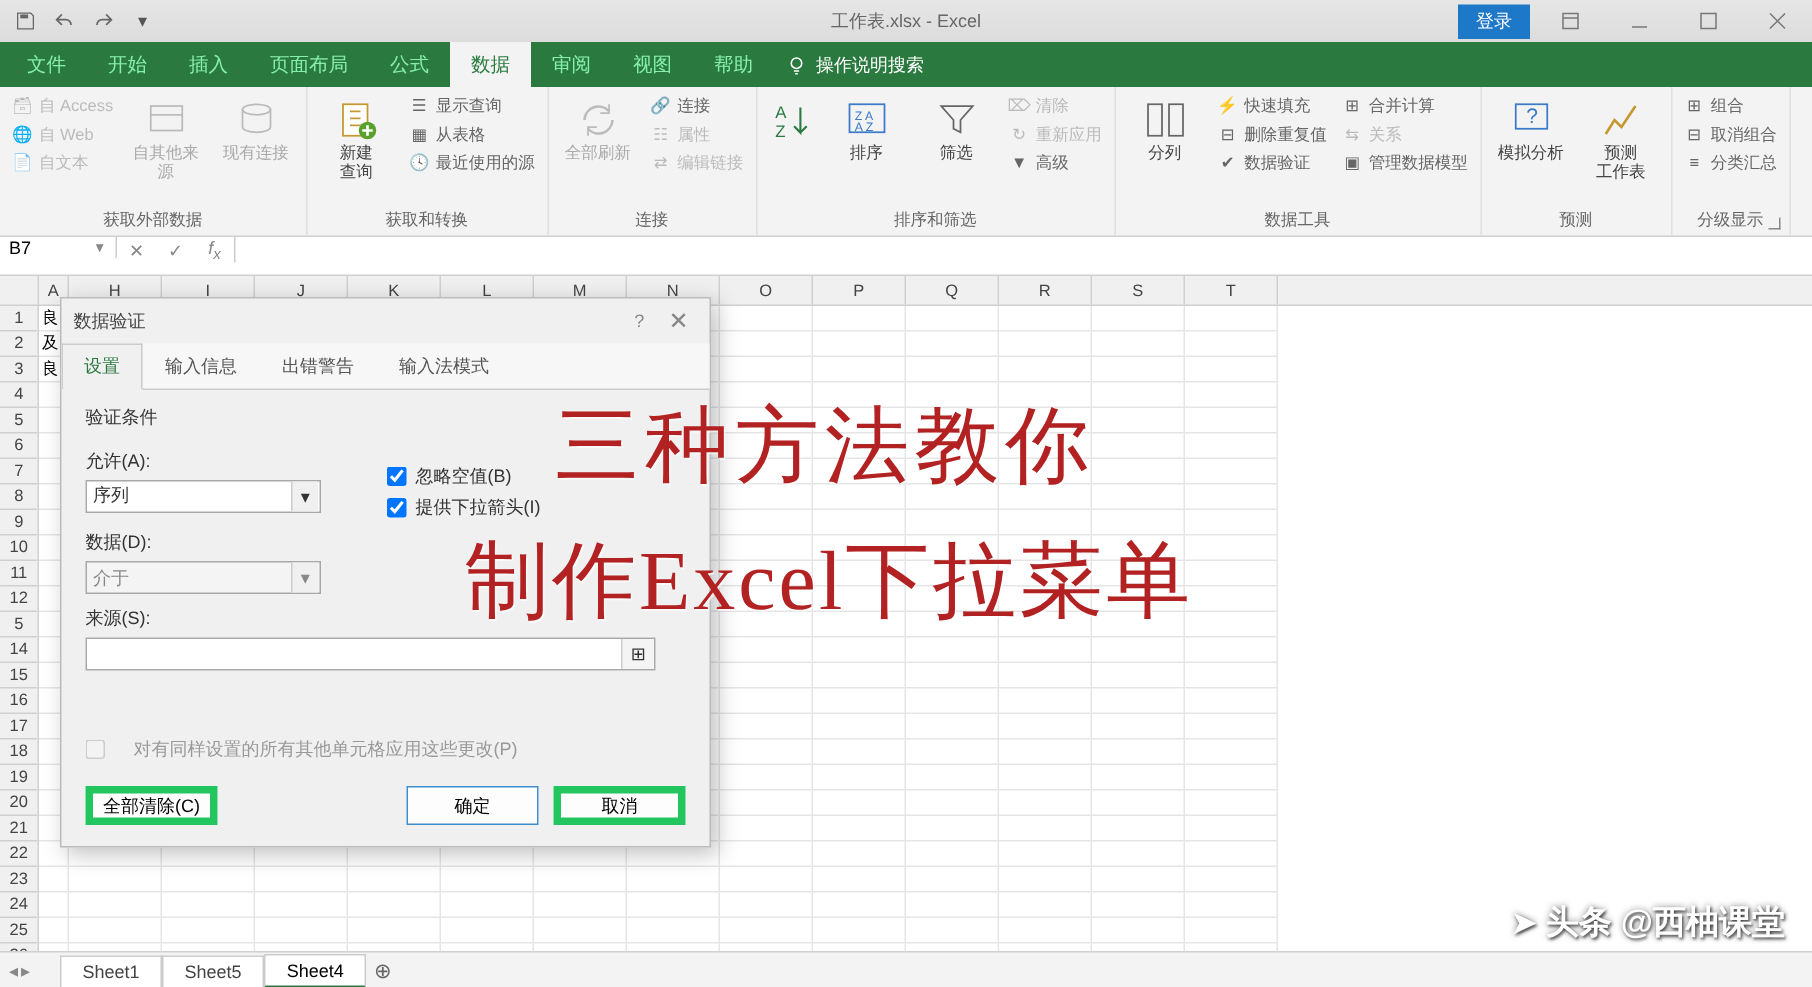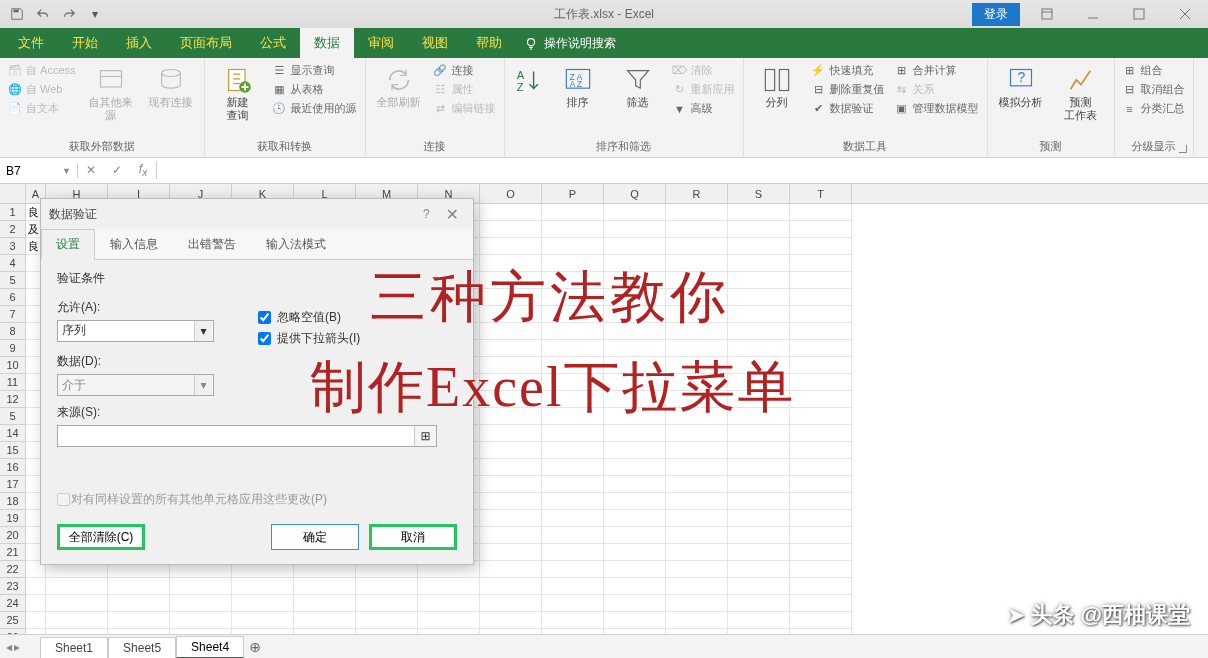--- a/index.html
+++ b/index.html
@@ -11,21 +11,21 @@
 .qat-btn { width: 22px; height: 22px; display: flex; align-items: center; justify-content: center; color: #555; cursor: pointer; }
 .qat-btn svg { width: 14px; height: 14px; fill: #666; }
 .titlebar-center { position: absolute; left: 50%; transform: translateX(-50%); color: #666; font-size: 12px; }
 .titlebar-right { margin-left: auto; display: flex; align-items: center; }
 .login-btn { background: #1e78c8; color: #fff; padding: 3px 12px; font-size: 12px; margin-right: 4px; }
 .winbtn { width: 46px; height: 28px; display: flex; align-items: center; justify-content: center; color: #666; }
 .winbtn svg { width: 12px; height: 12px; stroke: #777; fill: none; stroke-width: 1; }
 
 
 .ribbon-tabs { height: 30px; background: #2a7a3f; display: flex; align-items: stretch; padding-left: 4px; }
-.ribbon-tab { color: #fde047; padding: 0 14px; display: flex; align-items: center; font-size: 13px; cursor: pointer; }
+.ribbon-tab { color: #86efac; padding: 0 14px; display: flex; align-items: center; font-size: 13px; cursor: pointer; }
 .ribbon-tab.active { background: #f3f3f3; color: #2a7a3f; }
 .tell-me { display: flex; align-items: center; color: #fff; margin-left: 8px; gap: 6px; font-size: 12px; }
 .bulb { width: 14px; height: 14px; fill: none; stroke: #fff; stroke-width: 1.2; }
 
 
 .ribbon { height: 100px; background: #f3f3f3; border-bottom: 1px solid #d0d0d0; display: flex; }
 .rgroup { border-right: 1px solid #e0e0e0; display: flex; flex-direction: column; padding: 2px 6px 0; }
 .rgroup-body { flex: 1; display: flex; align-items: flex-start; gap: 6px; padding-top: 2px; }
 .rgroup-label { text-align: center; color: #666; font-size: 11px; padding: 2px 0 3px; position: relative; }
 .rgroup-label .launcher { position: absolute; right: -2px; bottom: 2px; width: 10px; height: 10px; }
@@ -33,21 +33,21 @@
 .big-btn { display: flex; flex-direction: column; align-items: center; justify-content: flex-start; width: 54px; padding-top: 4px; color: #444; cursor: pointer; }
 .big-btn.disabled { color: #aaa; }
 .big-btn .icon { width: 28px; height: 28px; display: flex; align-items: center; justify-content: center; }
 .big-btn .lbl { font-size: 11px; line-height: 13px; text-align: center; margin-top: 2px; }
 .stack { display: flex; flex-direction: column; gap: 2px; }
 .small-item { display: flex; align-items: center; gap: 4px; color: #666; font-size: 11px; padding: 1px 2px; cursor: pointer; }
 .small-item.disabled { color: #bbb; }
 .small-icon { width: 14px; height: 14px; display: inline-flex; align-items: center; justify-content: center; }
 
 
-.fxbar { height: 26px; display: flex; align-items: center; border-bottom: 1px solid #d0d0d0; background: #fff; }
+.fxbar { height: 26px; display: flex; align-items: flex-start; border-bottom: 1px solid #d0d0d0; background: #fff; }
 .name-box { width: 78px; border-right: 1px solid #ccc; display: flex; align-items: center; padding: 0 6px; font-size: 12px; position: relative; }
 .name-box .dd { margin-left: auto; color: #888; font-size: 9px; }
 .fx-btns { display: flex; align-items: center; border-right: 1px solid #ccc; }
 .fx-btn { width: 26px; display: flex; align-items: center; justify-content: center; color: #888; }
 .fx-input { flex: 1; padding: 0 6px; display: flex; align-items: center; }
 
 
 .grid-area { position: relative; display: flex; height: 448px; }
 .rowhdrs { width: 26px; background: #f0f0f0; border-right: 1px solid #d0d0d0; }
 .rowhdr { height: 17px; border-bottom: 1px solid #d0d0d0; font-size: 11px; color: #444; text-align: center; line-height: 17px; }
@@ -71,25 +71,25 @@
 .dlg-body .section-label { margin-bottom: 6px; }
 .dlg-row { display: flex; align-items: center; gap: 18px; margin-bottom: 6px; }
 .dlg-col { display: flex; flex-direction: column; gap: 4px; }
 .combo { width: 157px; height: 22px; border: 1px solid #a8a8a8; background: #fff; display: flex; align-items: center; padding: 0 4px; font-size: 12px; position: relative; }
 .combo.disabled { background: #f4f4f4; color: #888; }
 .combo .arrow { margin-left: auto; background: #f0f0f0; width: 18px; height: 20px; display: flex; align-items: center; justify-content: center; border-left: 1px solid #ccc; margin-right: -3px; }
 .chk { display: flex; align-items: center; gap: 6px; padding-left: 26px; }
 .chk input { width: 13px; height: 13px; }
 .src-input { width: 380px; height: 22px; border: 1px solid #a8a8a8; background: #fff; display: flex; }
 .src-input .picker { width: 22px; border-left: 1px solid #ccc; display: flex; align-items: center; justify-content: center; background: #f4f4f4; margin-left: auto; }
-.dlg-apply { margin-top: 44px; display: flex; align-items: center; gap: 1px; color: #999; }
+.dlg-apply { margin-top: 44px; display: flex; align-items: center; gap: 19px; color: #999; }
 .dlg-apply input { width: 13px; height: 13px; }
 .dlg-footer { display: flex; padding: 10px 16px 14px; gap: 10px; }
 .dlg-footer .spacer { flex: 1; }
-.dlg-btn { min-width: 88px; height: 26px; border: 3px solid #22c55e; background: #fdfdfd; font-size: 12px; display: flex; align-items: center; justify-content: center; cursor: pointer; }
+.dlg-btn { min-width: 88px; height: 26px; border: 5px solid #22c55e; background: #fdfdfd; font-size: 12px; display: flex; align-items: center; justify-content: center; cursor: pointer; }
 .dlg-btn.primary { border: 1px solid #3b8fd0; }
 
 
 .overlay-text { position: absolute; z-index: 20; color: #b32222; font-family: "SimSun","STSong",serif; text-shadow: 1px 1px 0 rgba(255,255,255,0.6); pointer-events:none; }
 .ot1 { left: 370px; top: 260px; font-size: 56px; letter-spacing: 4px; }
 .ot2 { left: 310px; top: 350px; font-size: 56px; letter-spacing: 2px; }
 .watermark { position: absolute; right: 18px; bottom: 28px; font-size: 22px; color: #fff; font-weight: 600; text-shadow: 0 0 4px rgba(0,0,0,0.5), 1px 1px 2px rgba(0,0,0,0.6); display: flex; align-items: center; gap: 6px; pointer-events:none; }
 .watermark .arr { font-size: 20px; }
 
 

